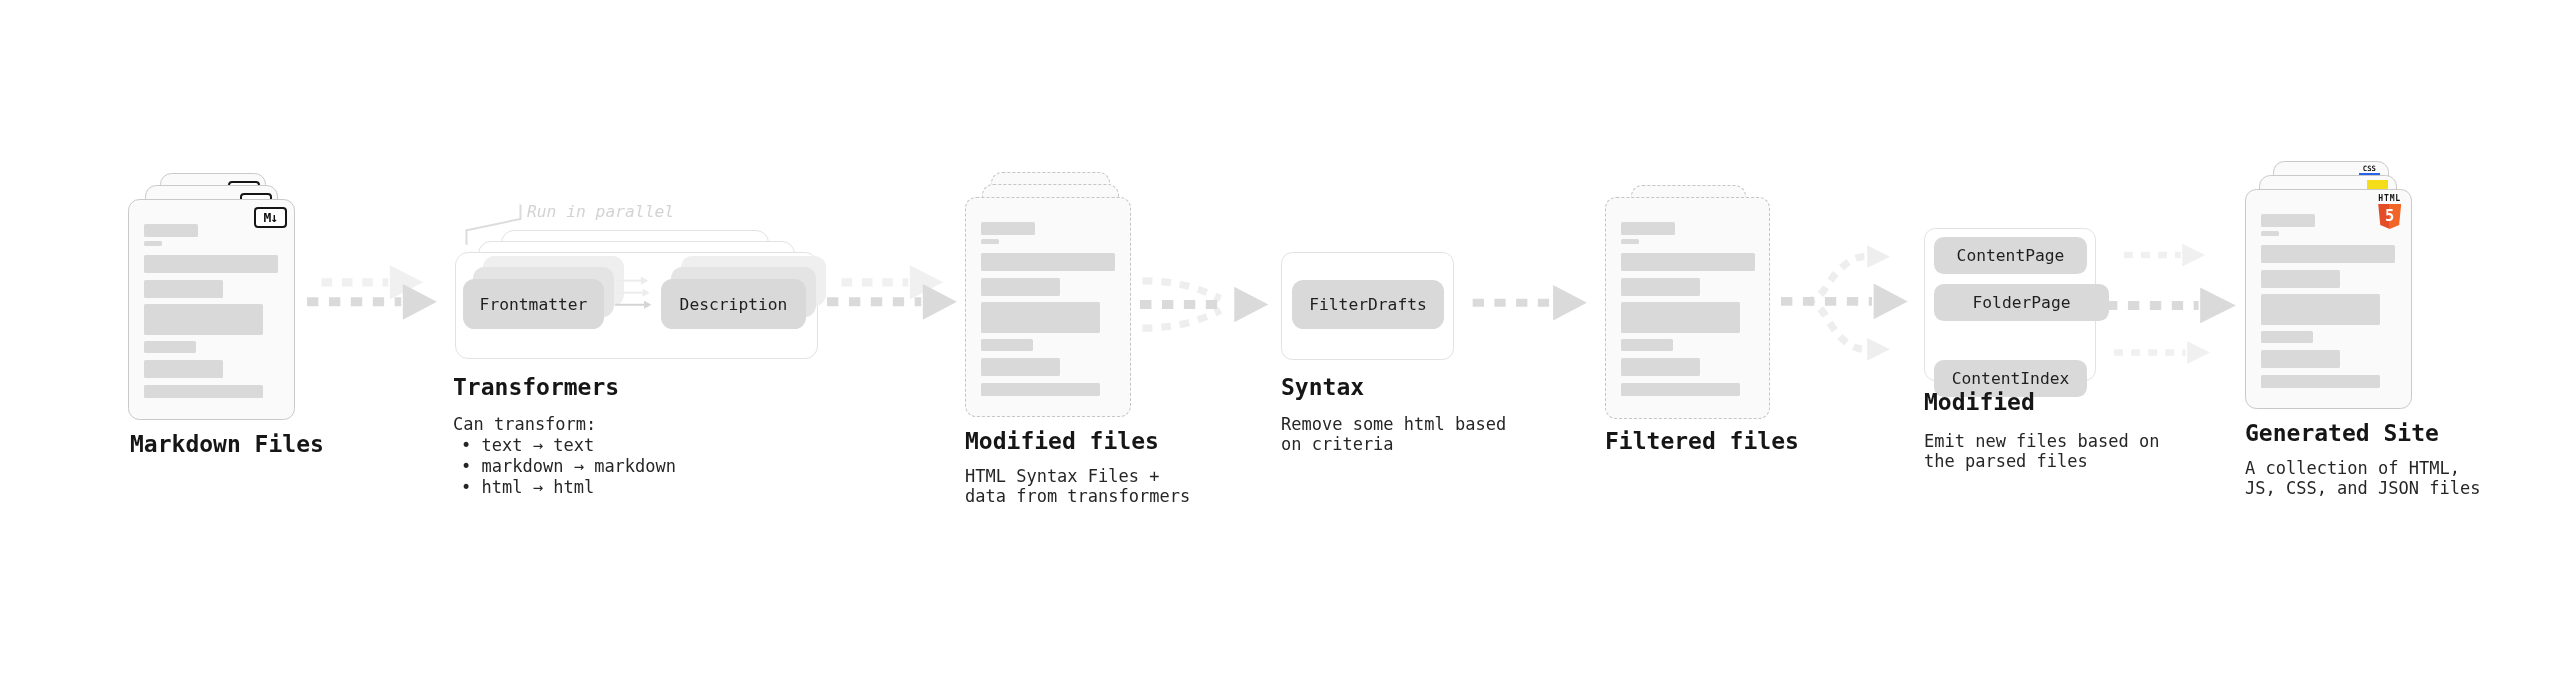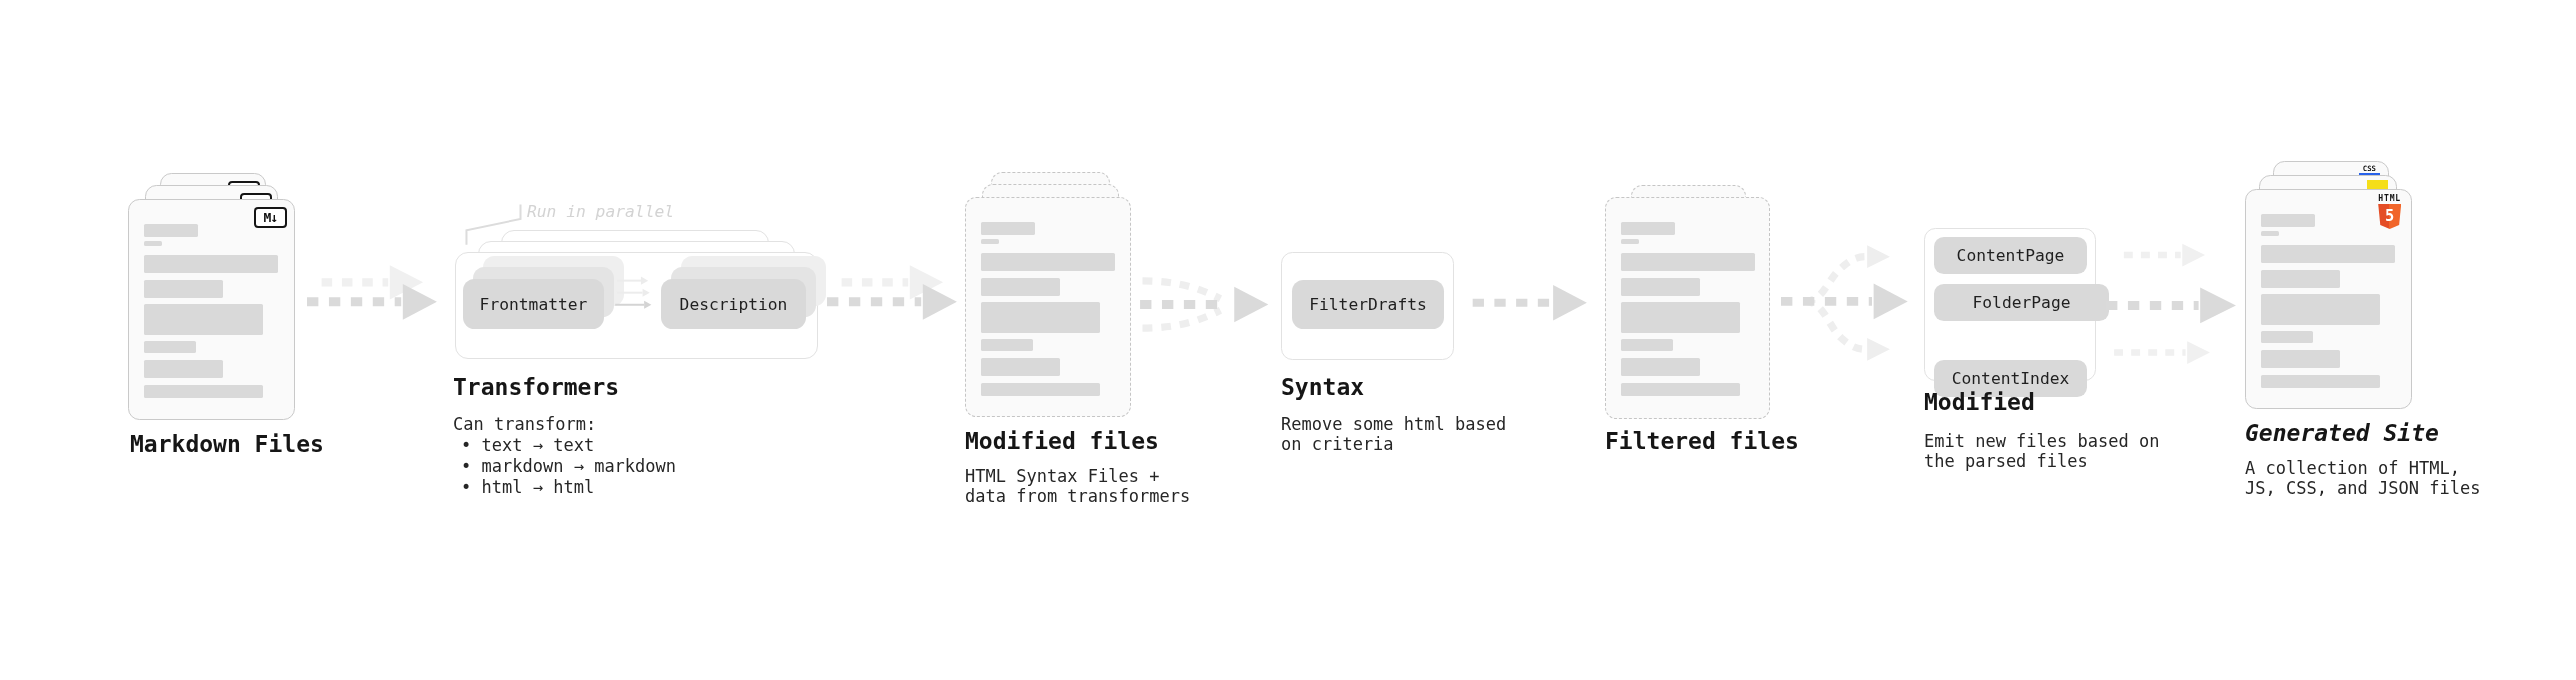--- a/index.html
+++ b/index.html
@@ -239,21 +239,21 @@
           <i></i>
           <i></i>
           <i></i>
           <i></i>
           <i></i>
           <i></i>
           <i></i>
           <i></i>
         </div>
     </div>
-    <div class="title" style="left:2245px;top:421px;font-style:italic;">Generated Site</div>
+    <div class="title" style="left:2245px;top:421px;">Generated Site</div>
     <div class="cap" style="left:2245px;top:458px;">
       <div>A collection of HTML,</div>
       <div>JS, CSS, and JSON files</div>
     </div>
   </div>
 
 </div>
 
 
 </body></html>

